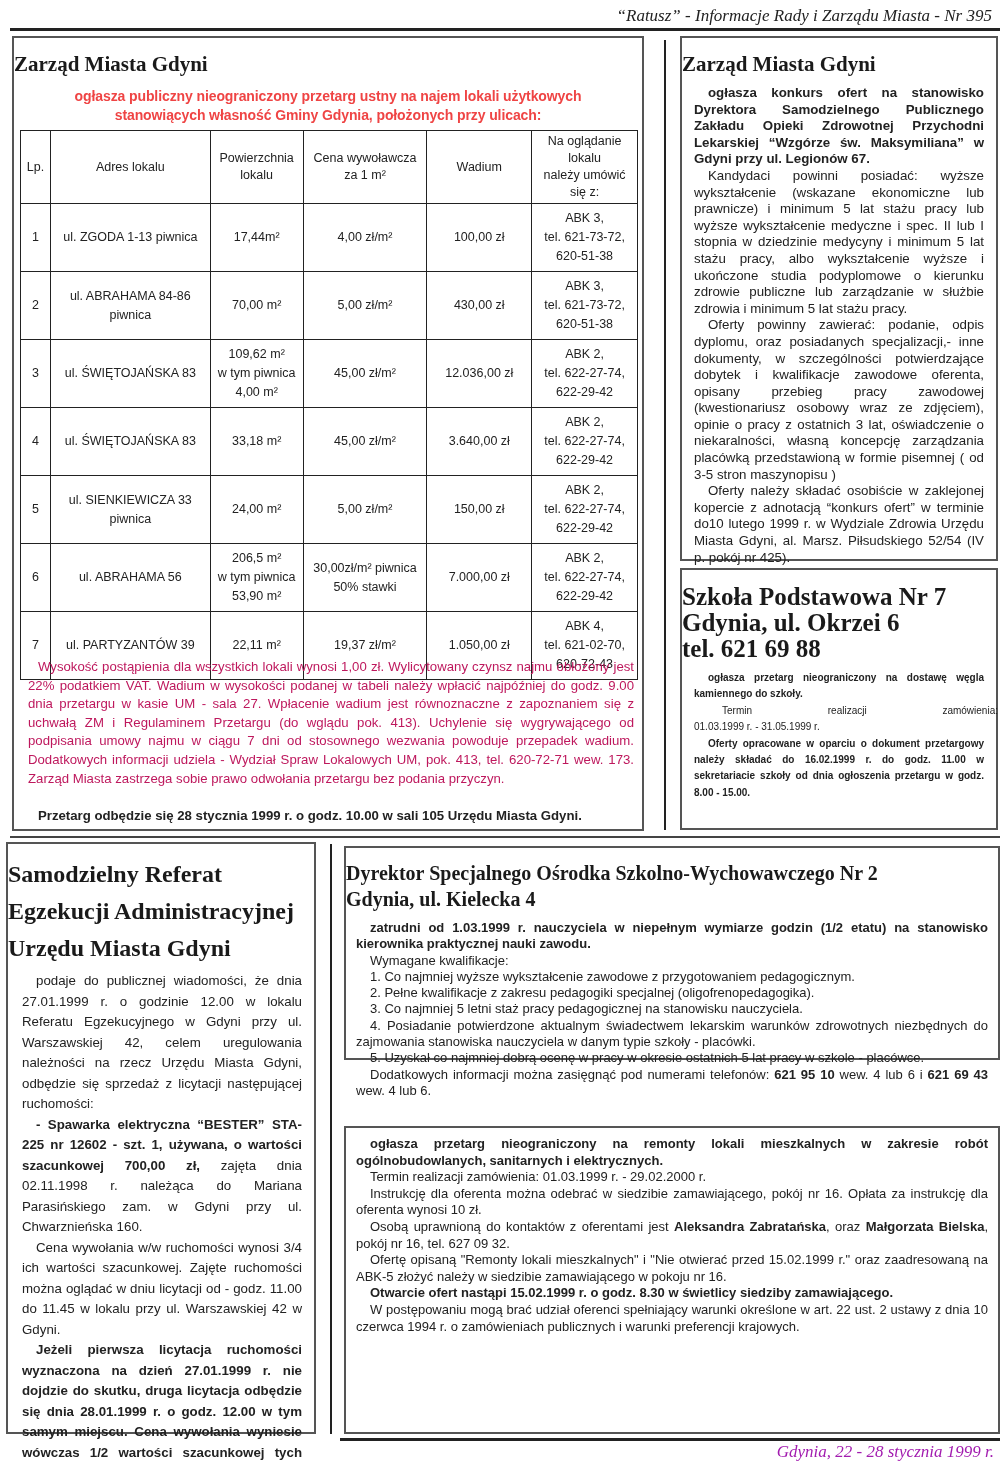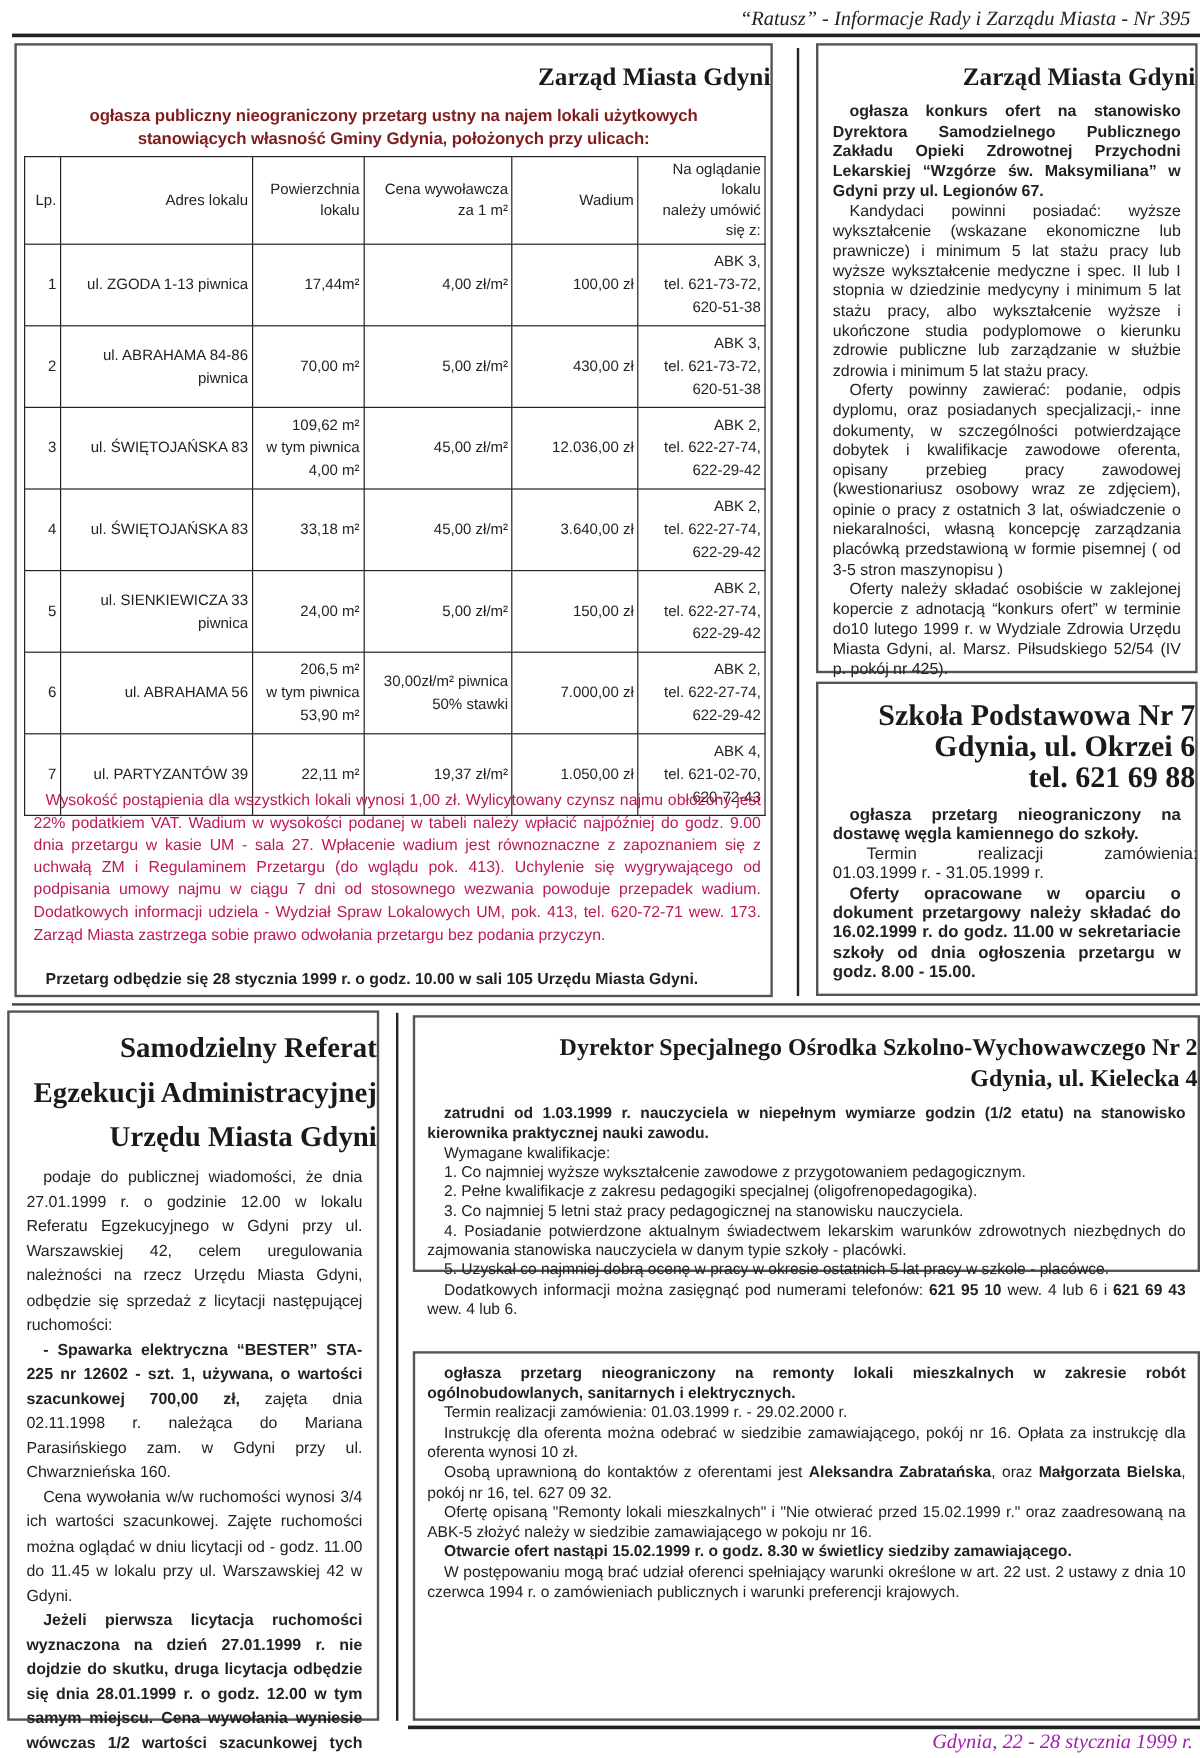--- a/index.html
+++ b/index.html
@@ -8,28 +8,28 @@
 
   .running-head { position: absolute; top: 6px; right: 8px; font-family: "Liberation Serif", serif; font-style: italic; font-size: 17px; color: #222; }
   .head-rule { position: absolute; top: 28px; left: 10px; width: 990px; height: 3px; background: #222; }
   .foot-rule { position: absolute; top: 1438px; left: 340px; width: 660px; height: 3px; background: #222; }
   .running-foot { position: absolute; top: 1442px; right: 6px; font-family: "Liberation Serif", serif; font-style: italic; font-size: 17px; color: #a21caf; }
 
   .vrule { position: absolute; width: 2px; background: #222; }
   .hrule { position: absolute; height: 2px; background: #444; }
 
   .box { position: absolute; border: 2px solid #555; background: #fff; }
-  .box h2 { font-family: "Liberation Serif", serif; font-weight: bold; text-align: right; color: #1a1a1a; }
+  .box h2 { font-family: "Liberation Serif", serif; font-weight: bold; text-align: left; color: #1a1a1a; }
 
   
   #box-a { left: 12px; top: 36px; width: 632px; height: 795px; }
   #box-a h2 { font-size: 21px; margin-top: 14px; }
-  #box-a .intro { font-size: 14px; text-align: center; line-height: 19px; margin-top: 10px; font-weight: bold; color: #7f1d1d; letter-spacing: -0.1px; }
+  #box-a .intro { font-size: 14px; text-align: center; line-height: 19px; margin-top: 10px; font-weight: bold; color: #ef4444; letter-spacing: -0.1px; }
   table.lokale { position: absolute; left: 6px; top: 92px; width: 618px; border-collapse: collapse; font-family: "Liberation Sans", sans-serif; font-size: 12.5px; color: #222; }
-  table.lokale th, table.lokale td { border: 1.5px solid #222; text-align: right; vertical-align: middle; padding: 2px 3px; line-height: 19px; font-weight: normal; }
+  table.lokale th, table.lokale td { border: 1.5px solid #222; text-align: center; vertical-align: middle; padding: 2px 3px; line-height: 19px; font-weight: normal; }
   table.lokale th { height: 50px; line-height: 17px; }
   table.lokale td { height: 68px; }
   table.lokale .col-lp { width: 30px; }
   table.lokale .col-addr { width: 160px; }
   table.lokale .col-area { width: 93px; }
   table.lokale .col-price { width: 124px; }
   table.lokale .col-wad { width: 105px; }
   table.lokale .col-contact { width: 106px; }
   table.lokale .multiline { white-space: pre-line; }
   #box-a .terms { position: absolute; left: 14px; top: 620px; width: 606px; font-size: 13.2px; line-height: 18.6px; text-align: justify; text-indent: 10px; color: #be185d; }
@@ -39,21 +39,21 @@
   #box-b { left: 680px; top: 36px; width: 318px; height: 525px; }
   #box-b h2 { font-size: 21px; margin-top: 14px; }
   .col-text { font-size: 13.3px; line-height: 16.6px; text-align: justify; color: #222; }
   .col-text p { text-indent: 14px; }
   .col-text .b { font-weight: bold; }
   #box-b .col-text { padding: 8px 12px 0 12px; }
 
   
   #box-c { left: 680px; top: 568px; width: 318px; height: 262px; }
   #box-c h2 { font-size: 25px; line-height: 26px; margin-top: 14px; }
-  #box-c .col-text { padding: 8px 12px 0 12px; font-size: 14px; line-height: 16.4px; }
+  #box-c .col-text { padding: 8px 12px 0 12px; font-size: 10px; line-height: 16.4px; }
 
   
   #box-d { left: 6px; top: 842px; width: 310px; height: 592px; }
   #box-d h2 { font-size: 24px; line-height: 37px; margin-top: 12px; }
   #box-d .col-text { padding: 4px 12px 0 14px; font-size: 13.3px; line-height: 20.5px; }
 
   
   #box-e { left: 344px; top: 846px; width: 656px; height: 214px; }
   #box-e h2 { font-size: 20px; line-height: 26px; margin-top: 12px; }
   #box-e .col-text { padding: 8px 10px 0 10px; font-size: 13px; line-height: 16.3px; }

